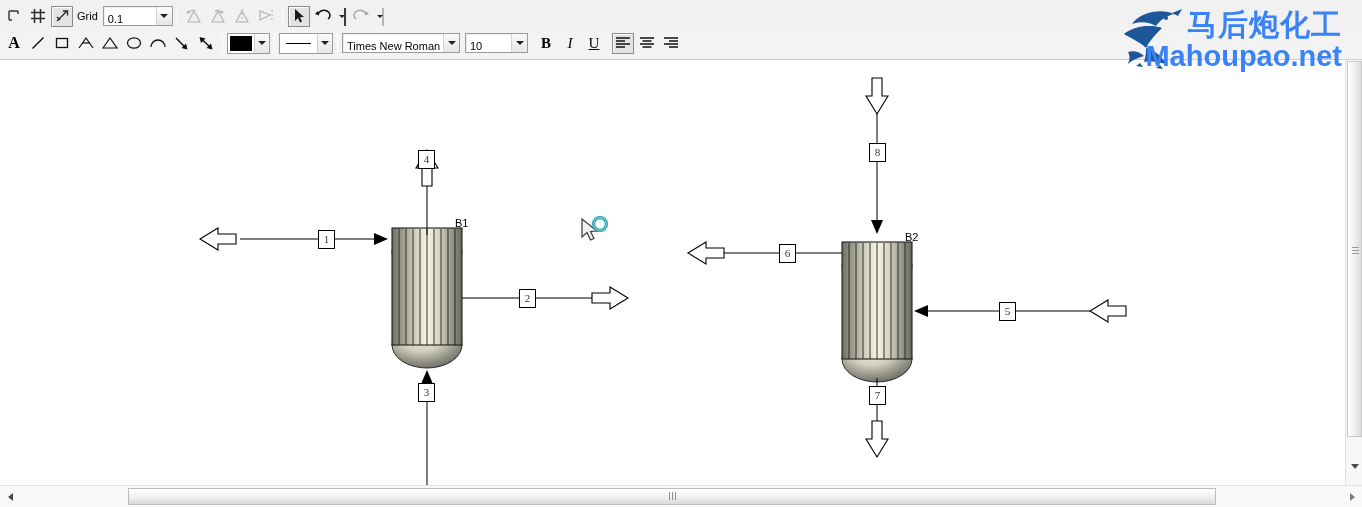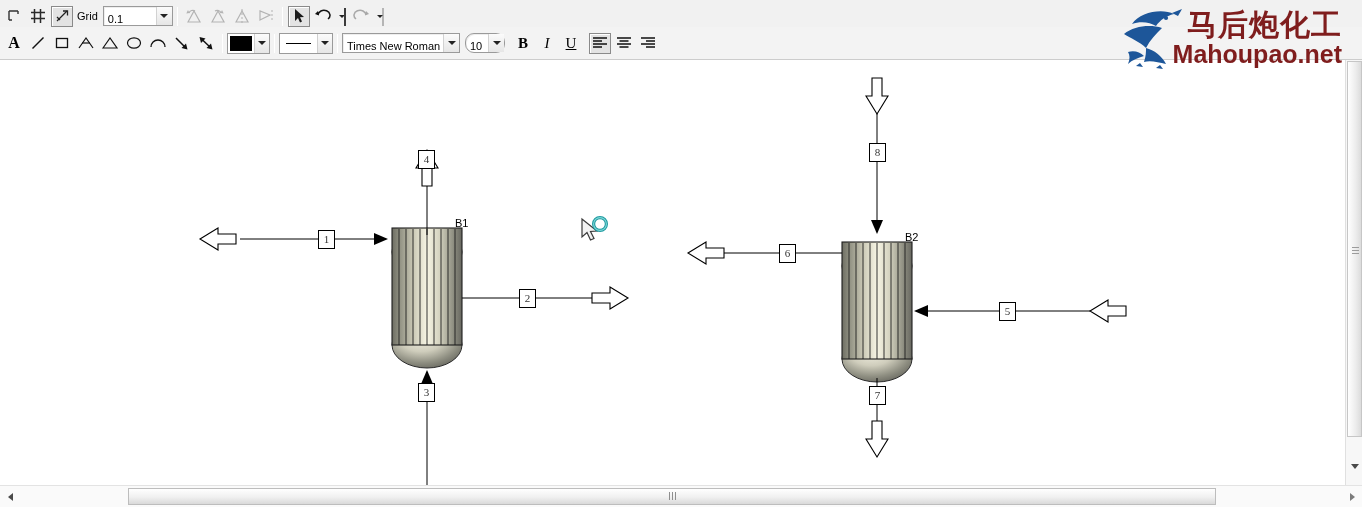--- a/index.html
+++ b/index.html
@@ -74,21 +74,21 @@
     width: 16px; height: 18px;
     display:flex; align-items:center; justify-content:center;
     border-left: 1px solid #d2d2d2;
     background: linear-gradient(#fbfbfb,#e6e6e6);
   }
   .tri-d { width:0;height:0;border-left:4px solid transparent;border-right:4px solid transparent;border-top:4px solid #222; }
   .tri-d.sm { border-left-width:3px;border-right-width:3px;border-top-width:3px; }
 
   #grid-combo { width: 70px; margin-left: 1px; }
   #font-combo { width: 118px; }
-  #size-combo { width: 40px; border-radius: 9px; }
+  #size-combo { width: 63px; }
 
   .swatch-btn { display:flex; align-items:center; height:21px; border:1px solid #9a9a9a; background:#fff; }
   .swatch { width: 22px; height: 15px; background: #000; margin: 2px; }
   .swatch-arrow { width:15px;height:19px;display:flex;align-items:center;justify-content:center;background:linear-gradient(#fbfbfb,#e6e6e6);border-left:1px solid #d0d0d0;}
   .linestyle-btn { display:flex; align-items:center; height:21px; border:1px solid #9a9a9a; background:#fff; width:54px;}
   .linestyle-line { flex:1; height:1px; background:#000; margin: 0 6px; }
 
   .fmt-glyph { font-size: 15px; color:#000; font-family:"Liberation Serif", serif; }
   .fmt-glyph.b { font-weight:700; }
   .fmt-glyph.i { font-style:italic; font-family:"Liberation Serif", serif;}
@@ -123,25 +123,25 @@
   }
 
   
   #watermark {
     position: absolute;
     right: 18px; top: 4px;
     width: 222px; height: 70px;
     pointer-events: none;
   }
   .wm-text {
-    position:absolute; color:#7f1d1d; font-weight:700;
+    position:absolute; color:#3b82f6; font-weight:700;
     font-family:"Liberation Sans", sans-serif;
   }
   #wm-cn { right: 2px; top: 1px; font-size: 30px; letter-spacing: 1px; }
-  #wm-en { right: 2px; top: 36px; font-size: 25px; }
+  #wm-en { right: 2px; top: 36px; font-size: 29px; }
 
   
   #cursor { position:absolute; left:578px; top:155px; width:34px; height:32px; }
 
   
   #vscroll {
     position: absolute; right: 0; top: 60px;
     width: 17px; height: 425px;
     background: #f7f7f7;
     border-left: 1px solid #e0e0e0;

